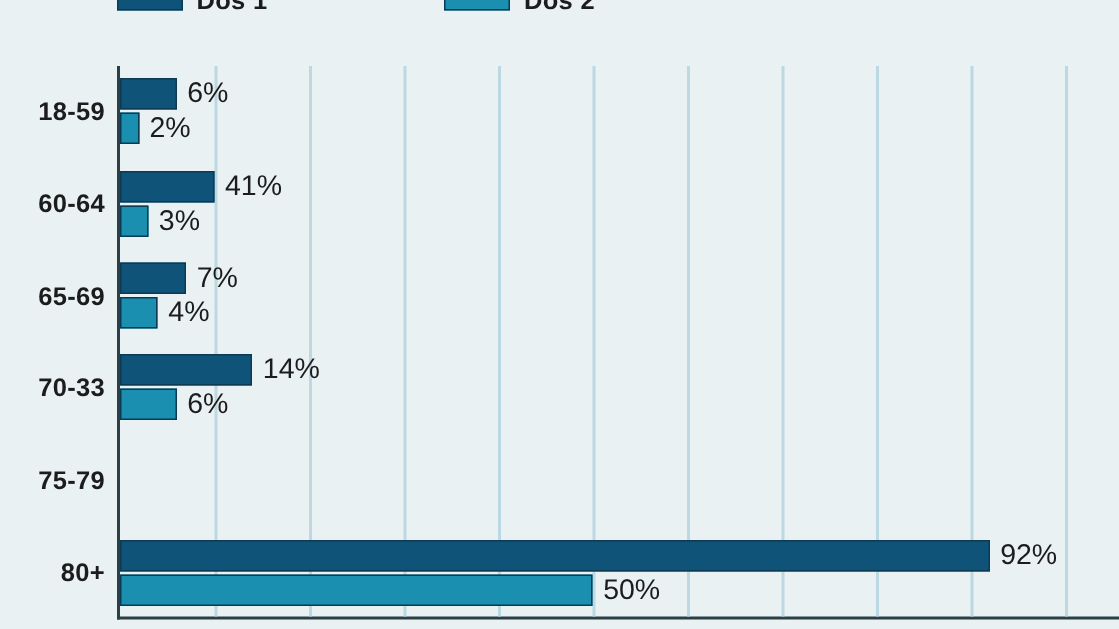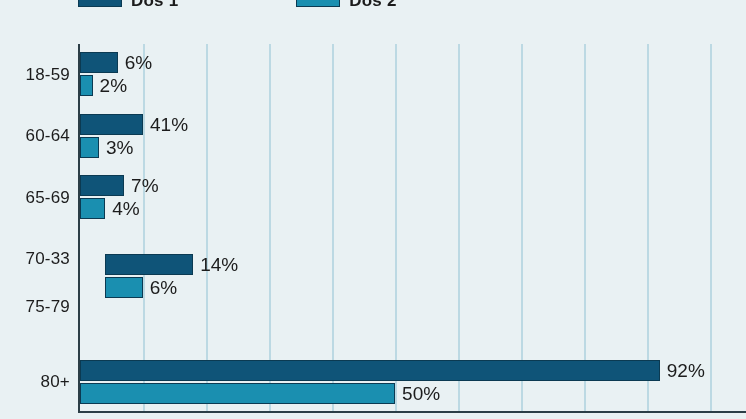--- a/index.html
+++ b/index.html
@@ -131,21 +131,21 @@
     height: 369px;
   }
   .cat-label {
     position: absolute;
     right: 0;
     height: 61.5px;
     display: flex;
     align-items: center;
     justify-content: flex-end;
     font-size: 17px;
-    font-weight: normal;
+    font-weight: bold;
     color: #1c1c1c;
     letter-spacing: 0.2px;
     white-space: nowrap;
   }
 </style>
 </head>
 <body>
 
 <div id="chart-root">
 
@@ -158,21 +158,21 @@
       <span class="legend-swatch" style="background:#1a8fb0"></span>
       <span class="legend-label">Dos 2</span>
     </div>
   </div>
 
   <div id="category-labels">
       <div class="cat-label" style="top: 0px; height: 61.5px;">18-59</div>
       <div class="cat-label" style="top: 61.5px; height: 61.5px;">60-64</div>
       <div class="cat-label" style="top: 123px; height: 61.5px;">65-69</div>
       <div class="cat-label" style="top: 184.5px; height: 61.5px;">70-33</div>
-      <div class="cat-label" style="top: 232px; height: 61.5px; margin-left: 27px;">75-79</div>
+      <div class="cat-label" style="top: 246px; height: 61.5px; margin-left: 27px;">75-79</div>
       <div class="cat-label" style="top: 307.5px; height: 61.5px;">80+</div>
     </div>
 
   <div id="plot-area">
     <div id="gridlines">
         <div class="gridline" style="left: 63.0189px;"></div>
         <div class="gridline" style="left: 126.038px;"></div>
         <div class="gridline" style="left: 189.057px;"></div>
         <div class="gridline" style="left: 252.075px;"></div>
         <div class="gridline" style="left: 315.094px;"></div>
@@ -206,21 +206,21 @@
         <div class="cat-row" style="top: 123px; height: 61.5px;">
           <div class="bar-wrap series-0">
             <div class="bar series-0" style="width: 44.1132px; background: rgb(15, 84, 120);"></div>
             <span class="bar-value">7%</span>
           </div>
           <div class="bar-wrap series-1">
             <div class="bar series-1" style="width: 25.2075px; background: rgb(26, 143, 176);"></div>
             <span class="bar-value">4%</span>
           </div>
         </div>
-        <div class="cat-row" style="top: 202px; height: 61.5px; margin-left: 25px;">
+        <div class="cat-row" style="top: 184px; height: 61.5px;">
           <div class="bar-wrap series-0">
             <div class="bar series-0" style="width: 88.2264px; background: rgb(15, 84, 120);"></div>
             <span class="bar-value">14%</span>
           </div>
           <div class="bar-wrap series-1">
             <div class="bar series-1" style="width: 37.8113px; background: rgb(26, 143, 176);"></div>
             <span class="bar-value">6%</span>
           </div>
         </div>
         <div class="cat-row" style="top: 307.5px; height: 61.5px;">

